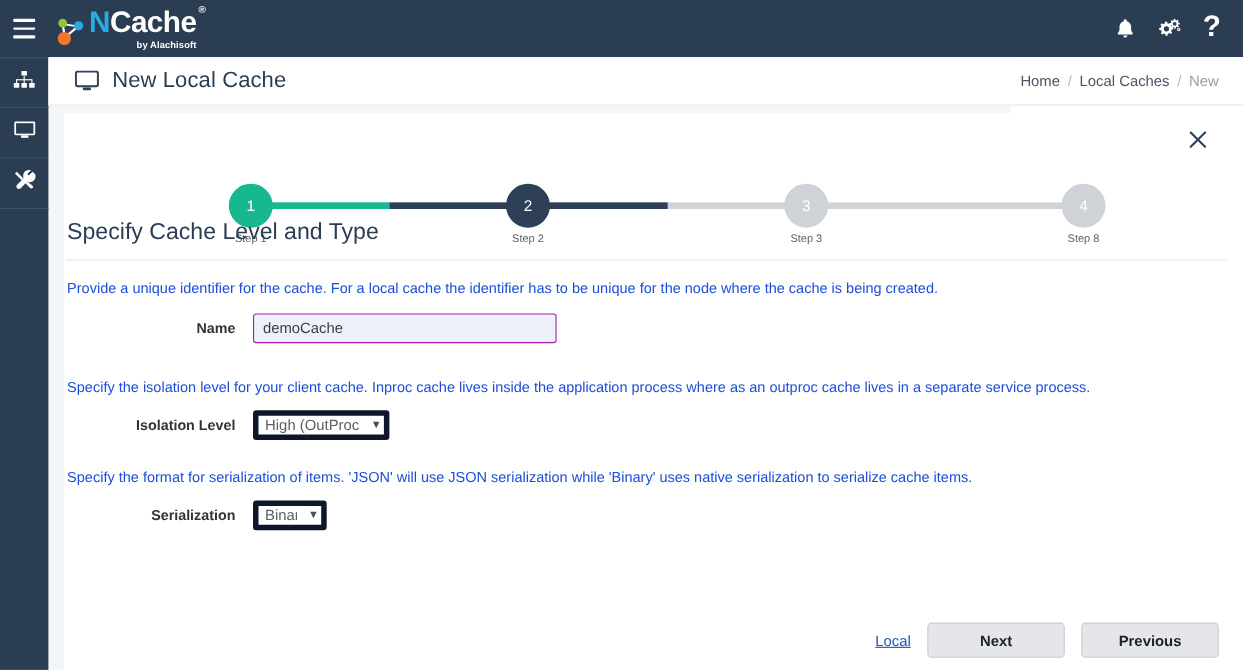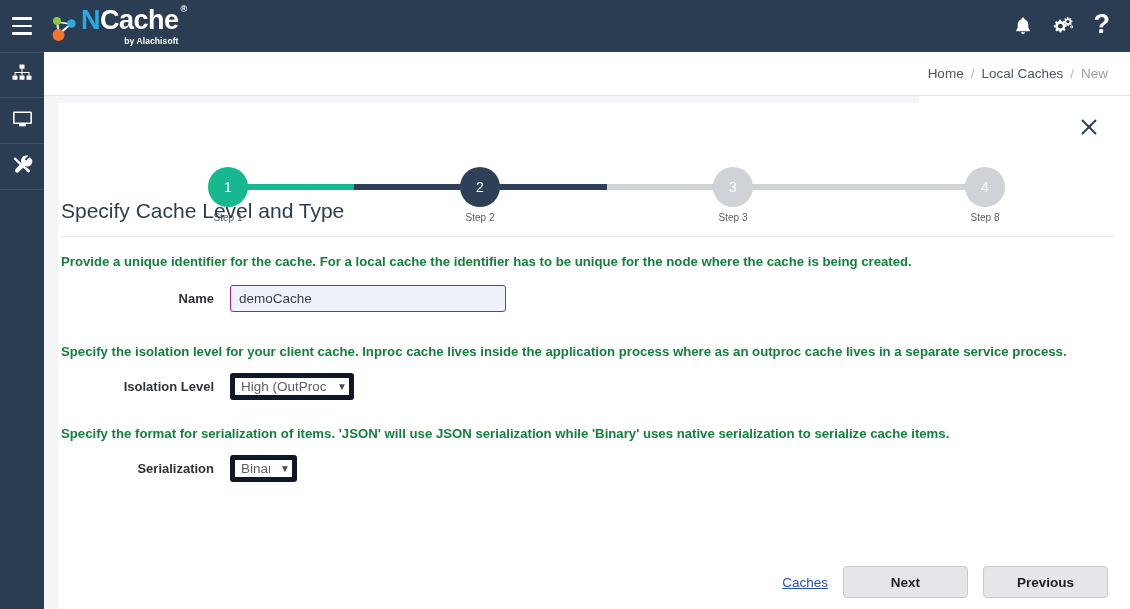--- a/index.html
+++ b/index.html
@@ -152,21 +152,21 @@
     padding-left: 3px;
   }
   .divider {
     position: absolute; left: 2px; top: 133px;
     width: 1055px; height: 1px; background: #e6e8ea;
   }
 
   
   .desc {
     position: absolute; left: 3px; width: 1040px;
-    font-size: 13.2px; color: #15803d; line-height: 1.4; font-weight: bold;
+    font-size: 13.2px; color: #1d4ed8; line-height: 1.4;
   }
   .field-row { position: absolute; left: 0; display: flex; align-items: center; }
   .field-label {
     width: 172px; text-align: right; padding-right: 16px;
     font-size: 13px; font-weight: bold; color: #2f3338;
   }
   .text-input {
     width: 276px; height: 27px;
     border: 1px solid #a21caf; border-radius: 3px;
     background: #eef1f9;
@@ -288,20 +288,29 @@
         <svg width="21" height="20" viewBox="0 0 21 20" fill="#ffffff">
           <path d="M3.2 2.2 1.6 3.8l6.1 6.1 1.6-1.6z"></path>
           <path d="M12 10.4l-1.6 1.6 5 5c.6.6 1.6.6 2.2 0s.6-1.6 0-2.2z"></path>
           <path d="M17.6 2.2 14.2 5.6l-1.4-1.4L16.2 0.8c-1.9-.7-4.1-.3-5.6 1.2-1.6 1.6-2 4-1.1 6L3.6 13.9c-.9.9-.9 2.3 0 3.2s2.3.9 3.2 0l6-6c2 .9 4.4.5 6-1.1 1.5-1.5 1.9-3.7 1.2-5.6z"></path>
         </svg>
       </span>
     </div>
   </div>
 
   <div class="pagehead">
+    <div class="pagehead-left">
+      <span class="monitor-icon">
+        <svg width="22" height="19" viewBox="0 0 22 19" fill="none">
+          <rect x="1" y="1" width="20" height="13.4" rx="1.6" stroke="#2e4057" stroke-width="1.8"></rect>
+          <rect x="7.4" y="15.6" width="7.2" height="2.4" rx="0.6" fill="#2e4057"></rect>
+        </svg>
+      </span>
+      <div class="pagetitle">New Local Cache</div>
+    </div>
     <div class="breadcrumb">
       <span class="crumb-link">Home</span>
       <span class="crumb-sep">/</span>
       <span class="crumb-link">Local Caches</span>
       <span class="crumb-sep">/</span>
       <span class="crumb-current">New</span>
     </div>
   </div>
 
   <div class="card">
@@ -356,19 +365,19 @@
       <div class="field-label">Serialization</div>
       <span class="sel-wrap">
         <select class="sel" style="width:67px;">
           <option>Binary</option>
         </select>
         <span class="sel-arrow">▼</span>
       </span>
     </div>
 
     <div class="footer">
-      <span class="cancel-link">Caches</span>
+      <span class="cancel-link">Local</span>
       <button class="btn">Next</button>
       <button class="btn">Previous</button>
     </div>
 
   </div>
 </div>
 
 </body></html>

